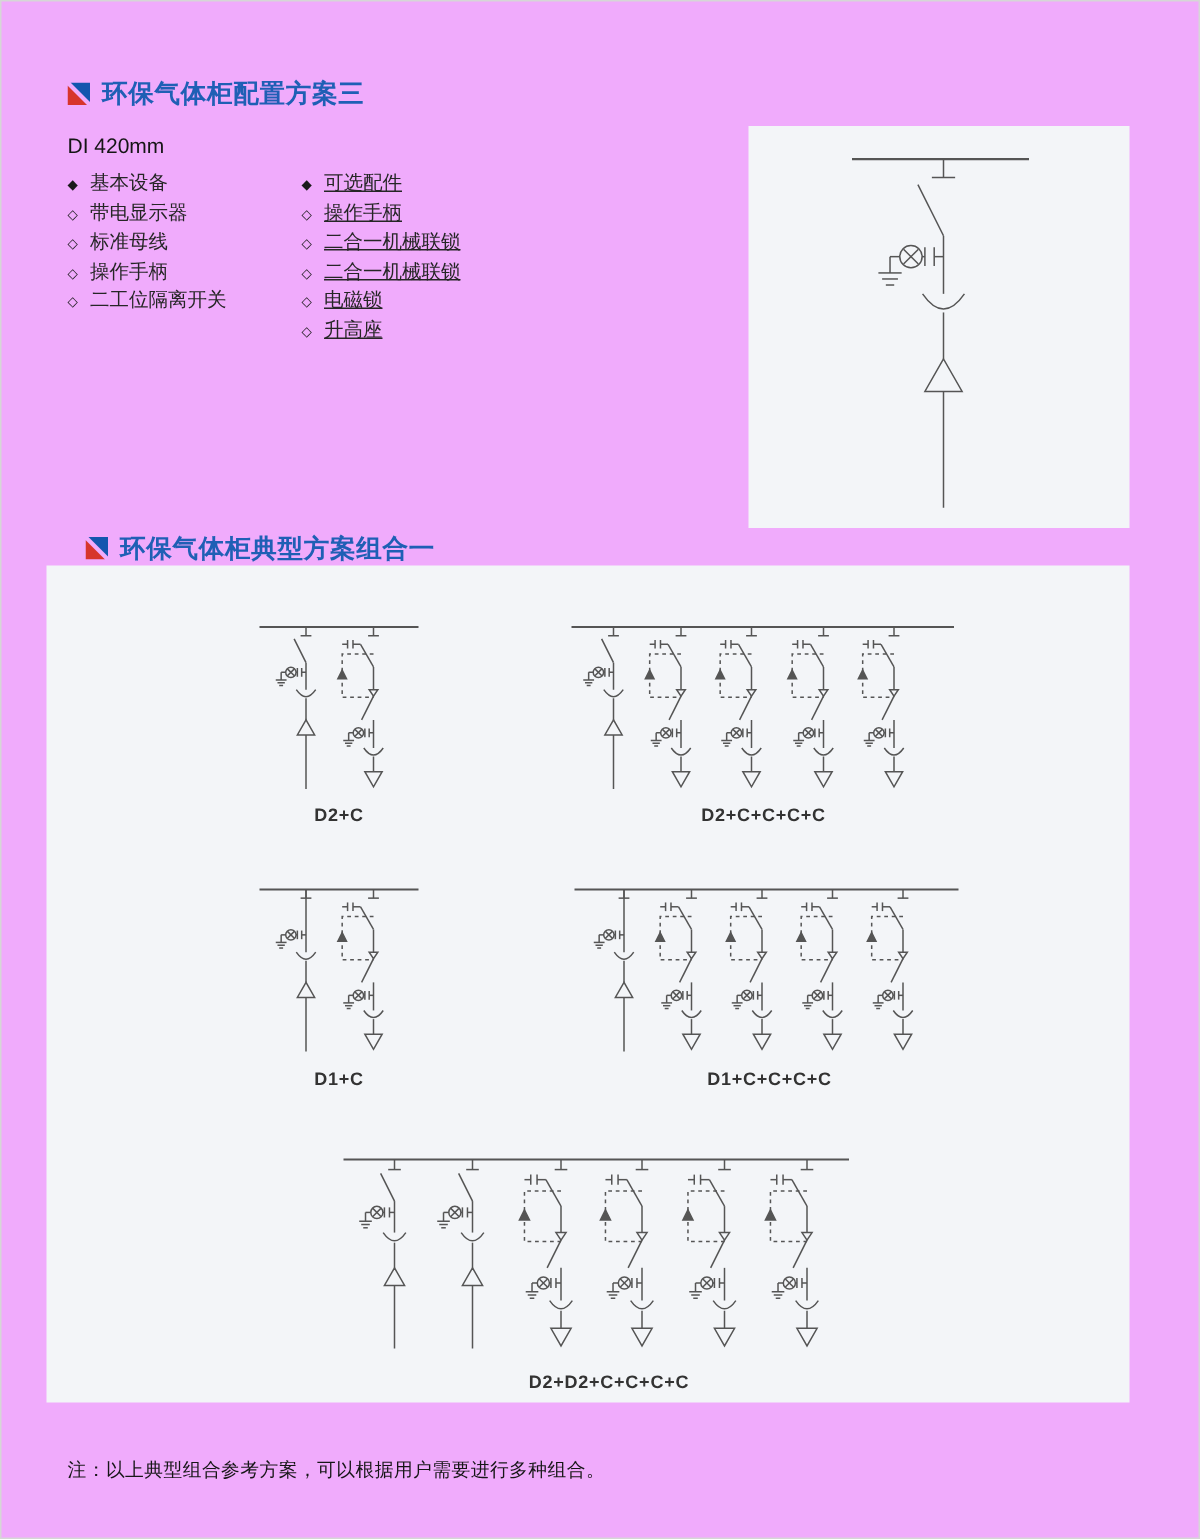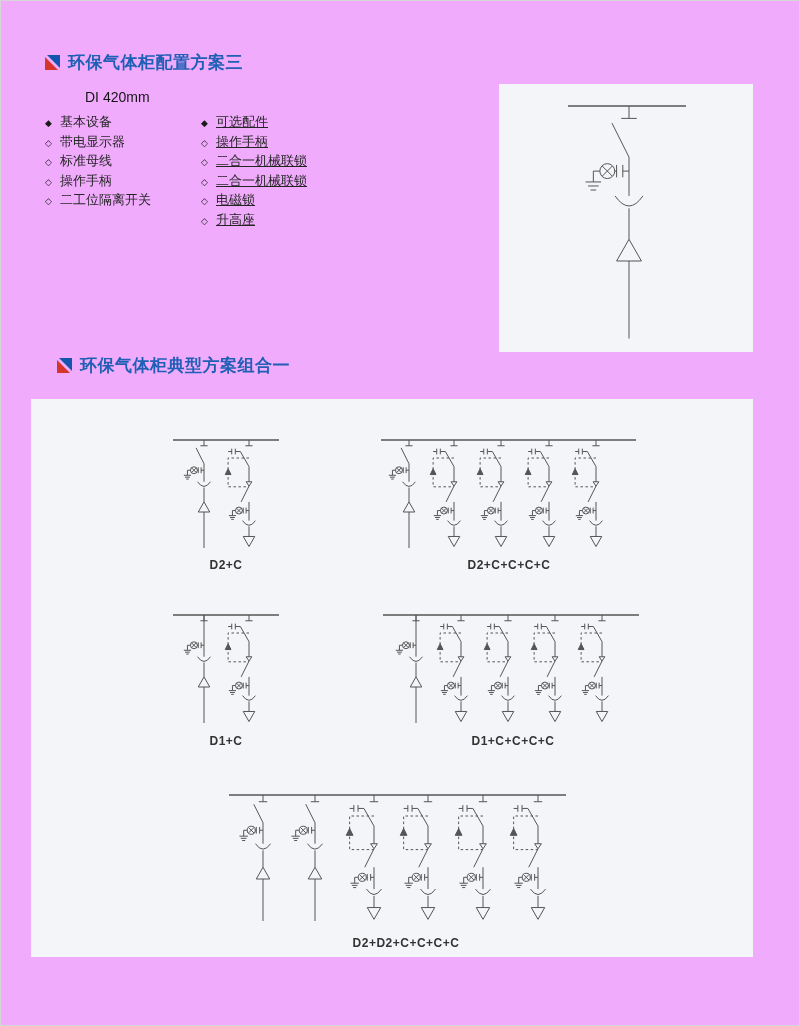--- a/index.html
+++ b/index.html
@@ -6,29 +6,29 @@
   .page{
     position:relative;width:798px;height:1024px;margin:0;
     background:#f0abfc;border:1px solid #d6d6d6;overflow:hidden;
     font-family:"Liberation Sans","DejaVu Sans",sans-serif;
   }
   .title-row{position:absolute;display:flex;align-items:center;gap:8px;}
   .title-row.t1{left:44px;top:50px;}
   .title-row.t2{left:56px;top:353px;}
   .title-row .icon{width:15px;height:15px;flex:0 0 auto;}
   .title-row .txt{font-size:17px;font-weight:bold;color:#1f5fb5;letter-spacing:.5px;white-space:nowrap;}
-  .subtitle{position:absolute;left:44px;top:88px;font-size:14px;color:#151515;margin-left:40px;}
+  .subtitle{position:absolute;left:44px;top:88px;font-size:14px;color:#151515;}
   ul.spec{list-style:none;margin:0;padding:0;position:absolute;top:112px;
     font-size:13px;color:#262626;line-height:18.6px;white-space:nowrap;}
   ul.spec.col1{left:44px;}
   ul.spec.col2{left:200px;text-decoration:underline;}
   ul.spec .bullet{display:inline-block;font-size:9px;width:15px;color:#1a1a1a;}
   .panel{position:absolute;background:#f3f5f8;}
   .scheme-box{left:498px;top:83px;width:254px;height:268px;}
-  .combo-box{left:30px;top:398px;width:722px;height:558px;}
+  .combo-box{left:30px;top:376px;width:722px;height:558px;}
   .panel svg{position:absolute;left:0;top:0;}
   .note{position:absolute;left:44px;top:971px;font-size:12.5px;color:#161616;letter-spacing:.3px;}
 </style>
 </head>
 <body>
 
 <div class="page">
 
   <div class="title-row t1">
     <svg class="icon" viewBox="0 0 15 15">
@@ -660,13 +660,14 @@
             <line x1="486.168" y1="488.568" x2="489.192" y2="488.568" stroke="#555555" stroke-width="1"></line>
             <path d="M 499.44 490.08 Q 507 501 514.56 490.08" fill="none" stroke="#555555" stroke-width="1"></path>
             <line x1="507" y1="496.8" x2="507" y2="508.56" stroke="#555555" stroke-width="1"></line>
             <path d="M 500.28 508.56 L 513.72 508.56 L 507 520.3199999999999 Z" fill="none" stroke="#555555" stroke-width="1"></path>
           </g>
           <text x="375" y="548" text-anchor="middle" font-size="12" font-weight="bold" letter-spacing="0.5" fill="#333333">D2+D2+C+C+C+C</text>
         </g>
       </svg>
   </div>
 
+  <div class="note">注：以上典型组合参考方案，可以根据用户需要进行多种组合。</div>
 </div>
 
 </body></html>

